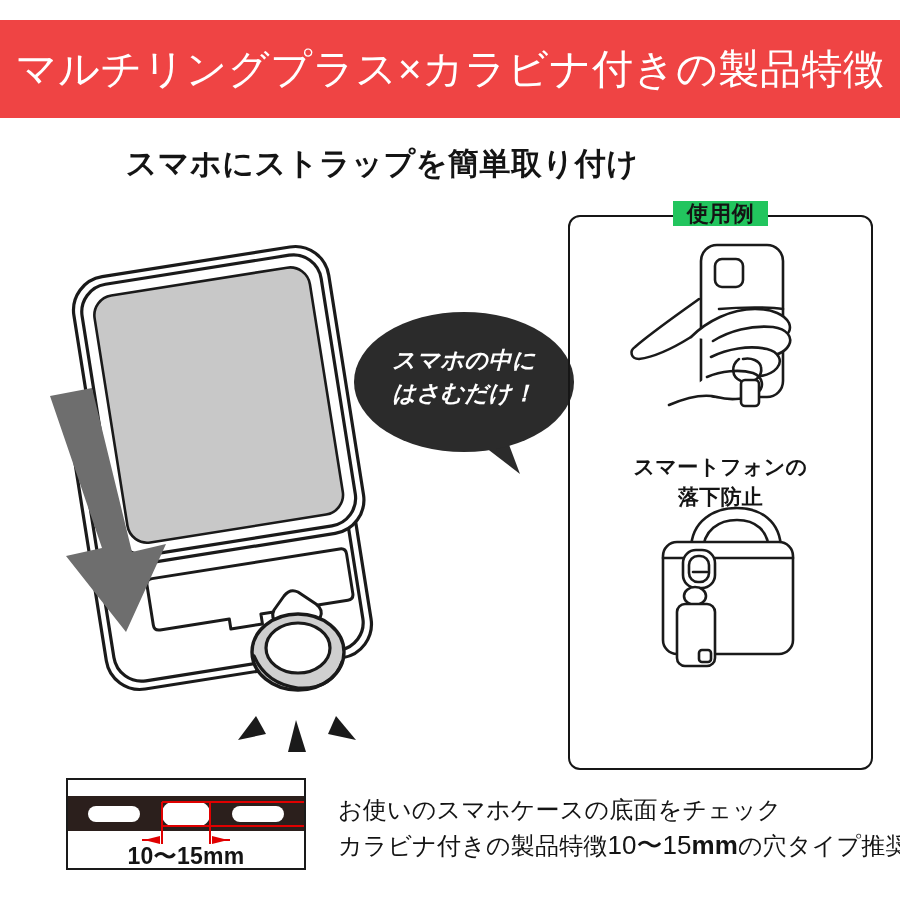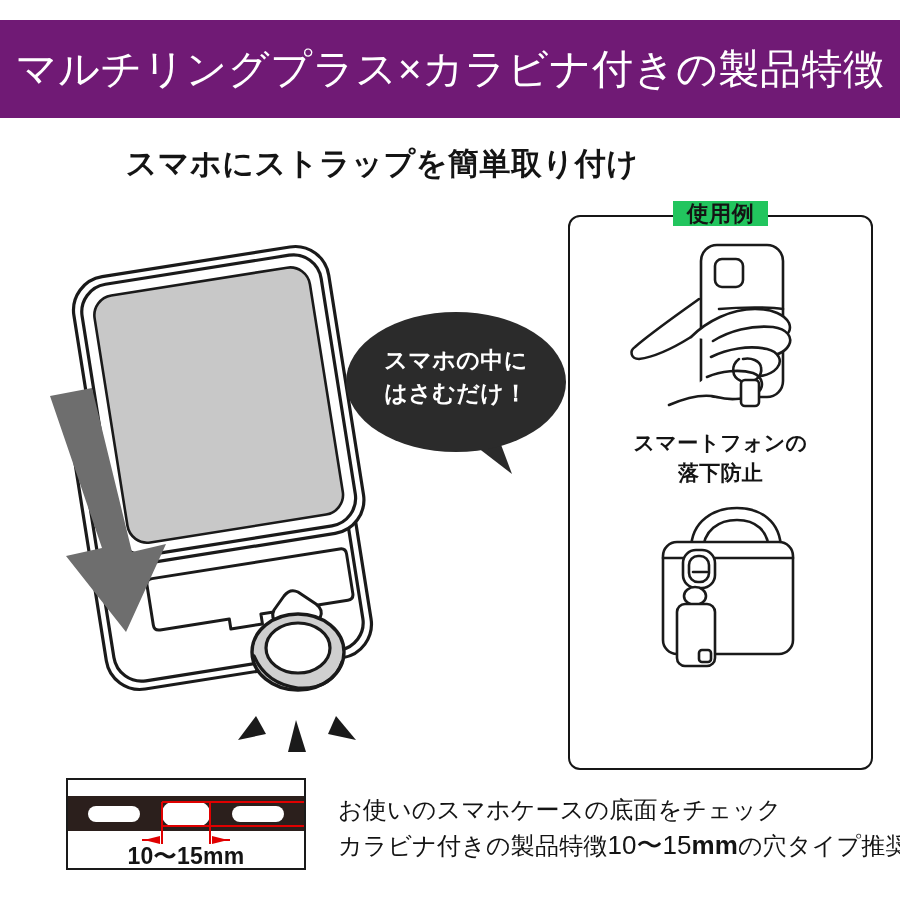--- a/index.html
+++ b/index.html
@@ -16,21 +16,21 @@
     color: #1a1a1a;
   }
 
   
   .header-bar {
     position: absolute;
     left: 0;
     top: 20px;
     width: 900px;
     height: 98px;
-    background: #701a75;
+    background: #ef4444;
     display: flex;
     align-items: center;
     justify-content: center;
   }
   .header-title {
     color: #ffffff;
     font-size: 41px;
     font-weight: 500;
     letter-spacing: 0.5px;
     white-space: nowrap;
@@ -55,24 +55,25 @@
     left: 40px;
     top: 200px;
     width: 520px;
     height: 560px;
   }
   .stage-left svg, .panel svg, .measure svg { display: block; }
 
   
   .bubble-wrap {
     position: absolute;
-    left: 344px;
+    left: 352px;
     top: 306px;
     width: 230px;
     height: 200px;
+    font-style: italic;
   }
   .bubble-text {
     position: absolute;
     left: 0;
     top: 38px;
     width: 224px;
     text-align: center;
     color: #ffffff;
     font-size: 23px;
     font-weight: 600;
@@ -121,20 +122,21 @@
   .panel-caption {
     position: absolute;
     left: 0;
     width: 305px;
     text-align: center;
     font-size: 21px;
     font-weight: 600;
     line-height: 1.42;
     color: #141414;
     letter-spacing: 0.3px;
+    margin-top: 24px;
   }
   .cap-1 { top: 213px; }
   .cap-2 { top: 478px; }
 
   
   .measure {
     position: absolute;
     left: 66px;
     top: 778px;
     width: 240px;

